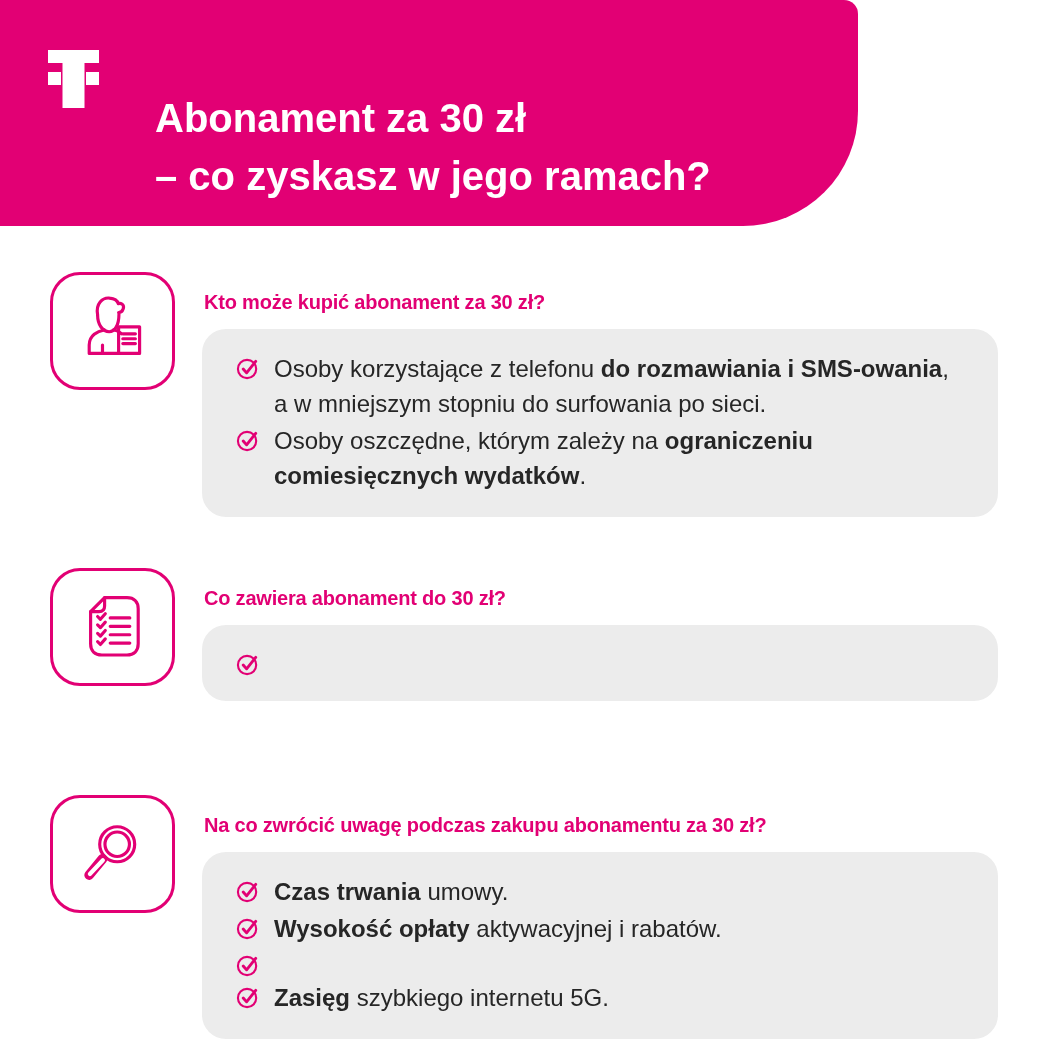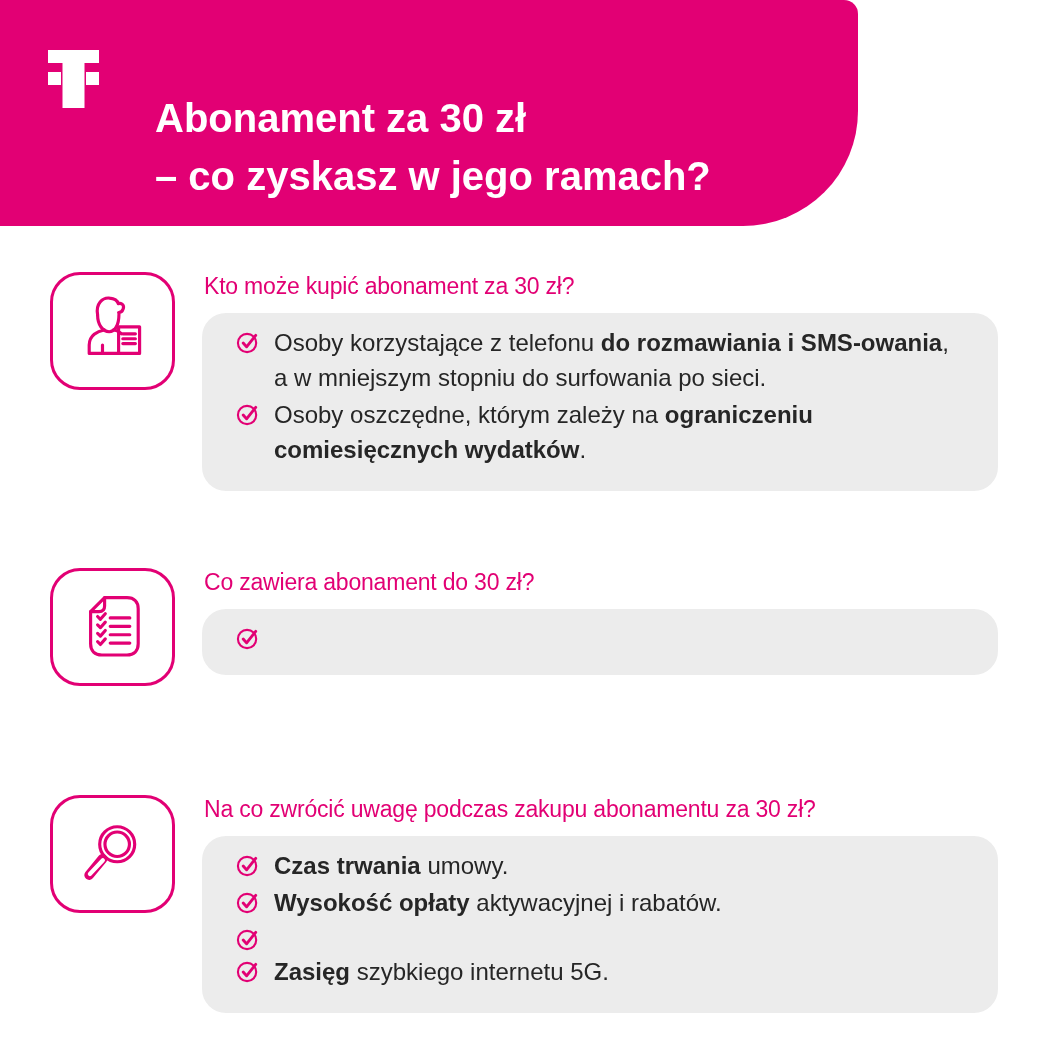--- a/index.html
+++ b/index.html
@@ -35,26 +35,26 @@
     flex:0 0 125px;width:125px;height:118px;margin-right:27px;
     border:3px solid var(--magenta);border-radius:30px;
     display:flex;align-items:center;justify-content:center;background:#fff;
   }
   .icon-box svg{width:84px;height:84px}
   .icon-stroke{fill:none;stroke:var(--magenta);stroke-width:4.5;stroke-linecap:round;stroke-linejoin:round}
   .icon-stroke-white{fill:none;stroke:#fff;stroke-width:6;stroke-linecap:round}
   .icon-handle{fill:none;stroke:var(--magenta);stroke-width:14;stroke-linecap:round}
   .content{flex:1;min-width:0}
   .section-heading{
-    color:var(--magenta);font-size:23px;font-weight:400;line-height:28px;
-    margin:0 0 13px 2px;letter-spacing:-0.2px;
+    color:var(--magenta);font-size:20px;font-weight:700;line-height:28px;
+    margin:16px 0 13px 2px;letter-spacing:-0.2px;
   }
   .gray-box{
     background:var(--box-bg);border-radius:24px;
-    padding:10px 30px 22px 34px;
+    padding:20px 30px 22px 34px;
   }
   ul.benefits{list-style:none}
   ul.benefits li{
     display:flex;align-items:flex-start;gap:13px;
     color:var(--text);font-size:24px;line-height:35px;margin:2px 0;
   }
   ul.benefits li b{font-weight:700}
   svg.check{flex:0 0 25px;width:25px;height:25px;margin-top:5px}
   svg.check circle{fill:none;stroke:var(--magenta);stroke-width:2.2}
   svg.check path{fill:none;stroke:var(--magenta);stroke-width:3;stroke-linecap:round;stroke-linejoin:round}

